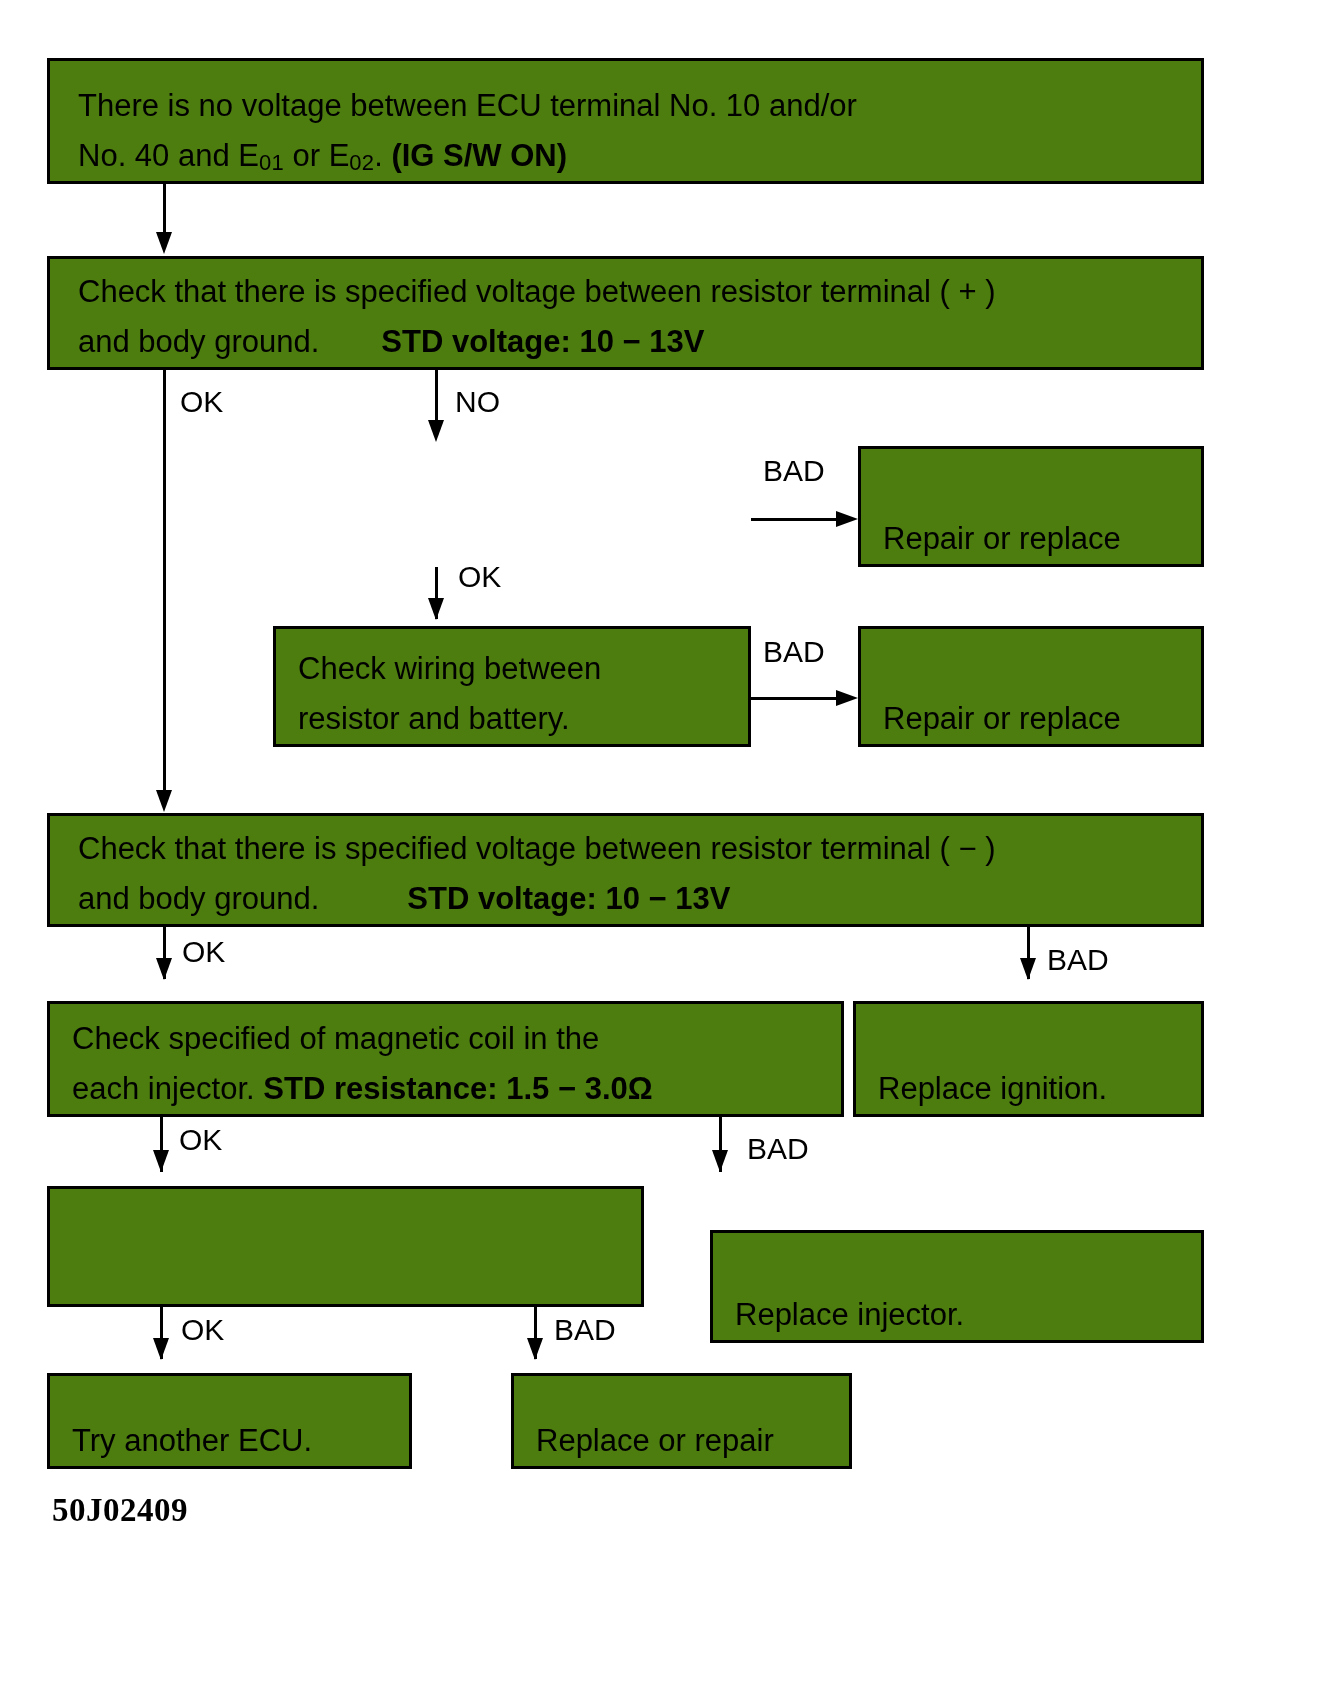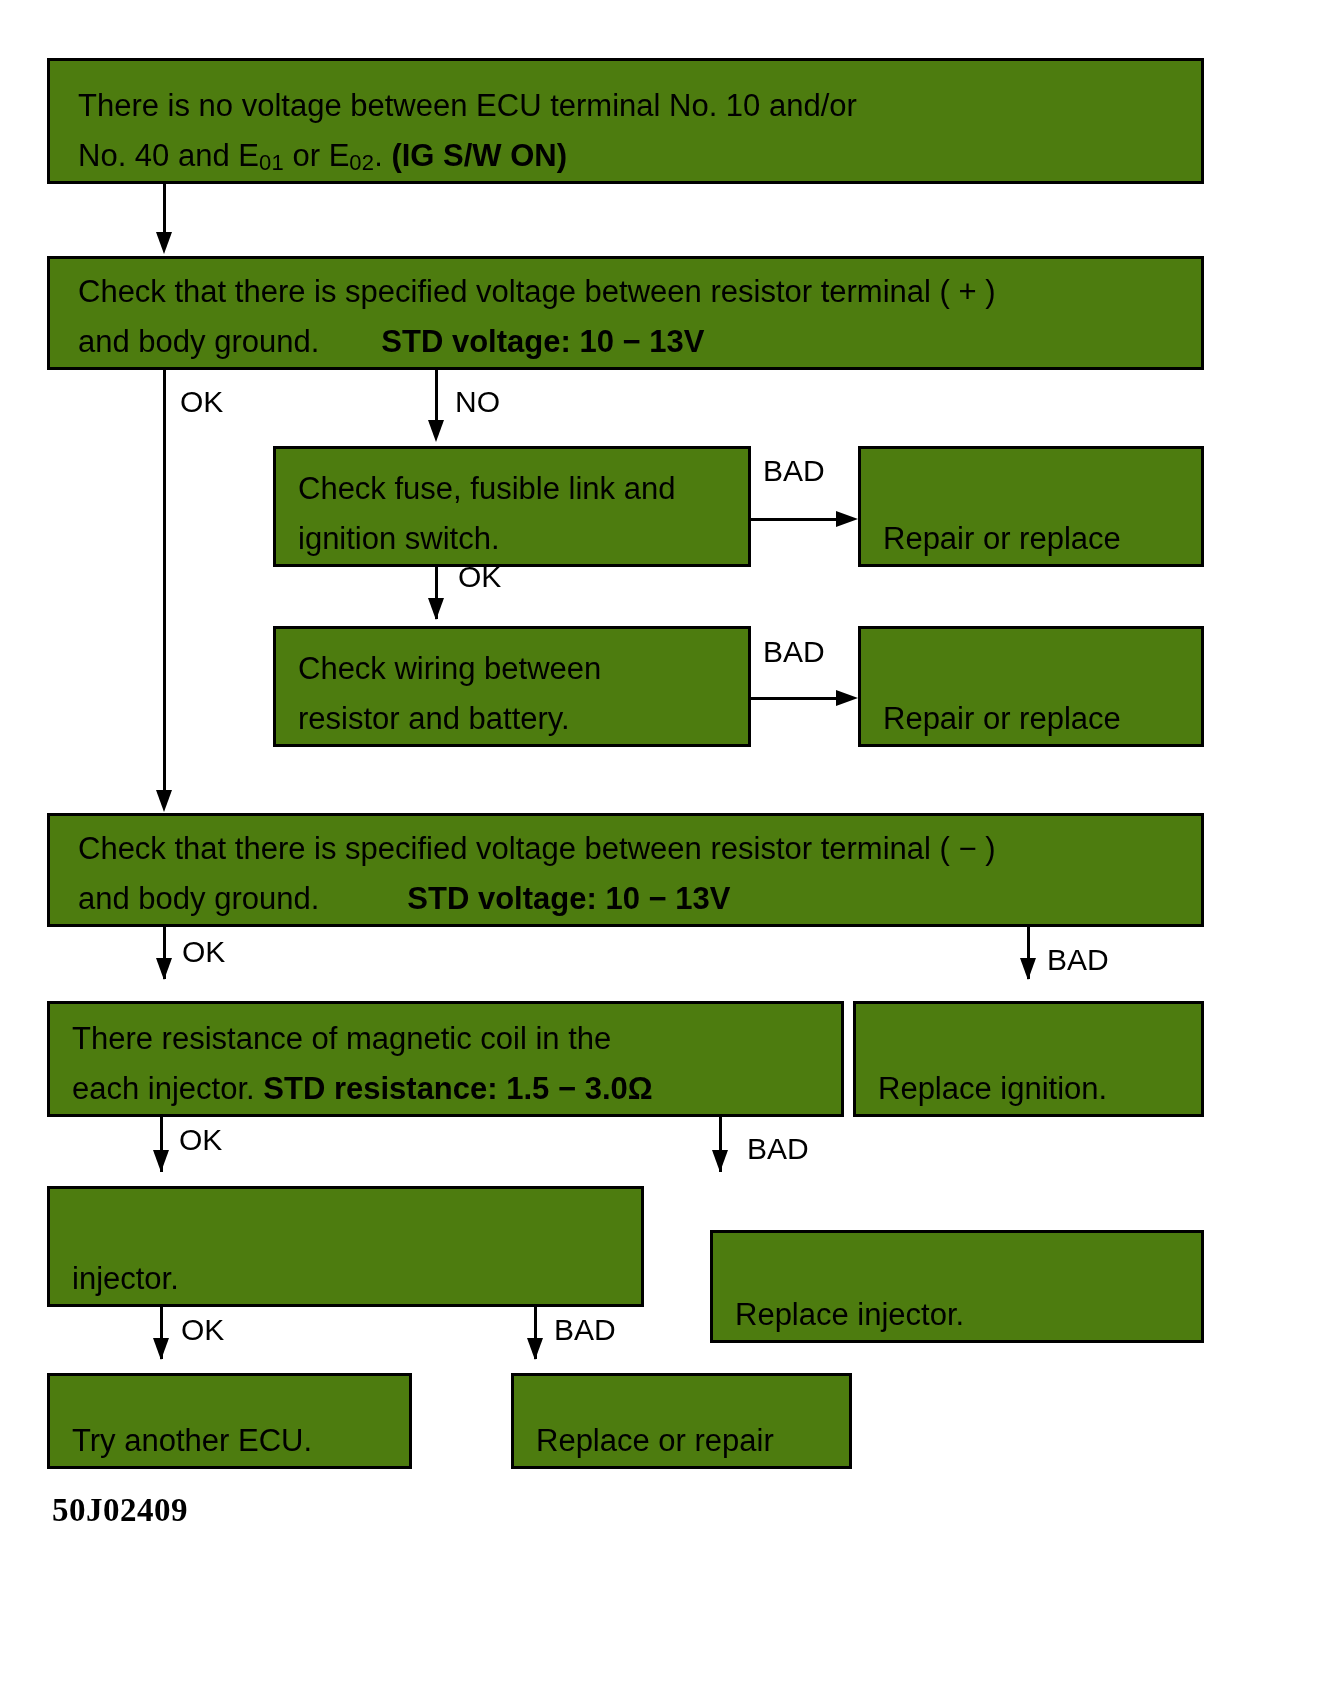--- a/index.html
+++ b/index.html
@@ -103,24 +103,20 @@
   </div>
 
   <div class="vline" style="left:163px; top:370px; height:430px;"></div>
   <div class="arrow-down" style="left:156px; top:790px;"></div>
   <div class="edge-label" style="left:180px; top:387px;">OK</div>
 
   <div class="vline" style="left:435px; top:370px; height:56px;"></div>
   <div class="arrow-down" style="left:428px; top:420px;"></div>
   <div class="edge-label" style="left:455px; top:387px;">NO</div>
 
-  <div class="box pad-sm" style="left:273px; top:446px; width:478px; height:121px;">
-    <div class="line">Check fuse, fusible link and</div>
-    <div class="line">ignition switch.</div>
-  </div>
 
   <div class="hline" style="left:751px; top:518px; width:89px;"></div>
   <div class="arrow-right" style="left:836px; top:511px;"></div>
   <div class="edge-label" style="left:763px; top:456px;">BAD</div>
 
   <div class="box pad-sm" style="left:858px; top:446px; width:346px; height:121px;">
     <div class="line">Repair or replace</div>
   </div>
 
   <div class="vline" style="left:435px; top:567px; height:52px;"></div>
@@ -147,38 +143,37 @@
 
   <div class="vline" style="left:163px; top:927px; height:52px;"></div>
   <div class="arrow-down" style="left:156px; top:958px;"></div>
   <div class="edge-label" style="left:182px; top:937px;">OK</div>
 
   <div class="vline" style="left:1027px; top:927px; height:52px;"></div>
   <div class="arrow-down" style="left:1020px; top:958px;"></div>
   <div class="edge-label" style="left:1047px; top:945px;">BAD</div>
 
   <div class="box pad-sm" style="left:47px; top:1001px; width:797px; height:116px;">
-    <div class="line">There resistance of magnetic coil in the</div>
+    <div class="line">Check specified of magnetic coil in the</div>
     <div class="line"><span>each injector. </span><span class="b">STD resistance</span><span class="b">: 1.5  −  3.0Ω</span></div>
   </div>
 
   <div class="box pad-sm" style="left:853px; top:1001px; width:351px; height:116px;">
     <div class="line">Replace ignition.</div>
   </div>
 
   <div class="vline" style="left:160px; top:1117px; height:55px;"></div>
   <div class="arrow-down" style="left:153px; top:1150px;"></div>
   <div class="edge-label" style="left:179px; top:1125px;">OK</div>
 
   <div class="vline" style="left:719px; top:1117px; height:55px;"></div>
   <div class="arrow-down" style="left:712px; top:1150px;"></div>
   <div class="edge-label" style="left:747px; top:1134px;">BAD</div>
 
   <div class="box pad-sm" style="left:47px; top:1186px; width:597px; height:121px;">
-    <div class="line">injector.</div>
   </div>
 
   <div class="box pad-sm" style="left:710px; top:1186px; width:494px; height:113px;margin-top:44px;">
     <div class="line">Replace injector.</div>
   </div>
 
   <div class="vline" style="left:160px; top:1307px; height:52px;"></div>
   <div class="arrow-down" style="left:153px; top:1338px;"></div>
   <div class="edge-label" style="left:181px; top:1315px;">OK</div>
 

